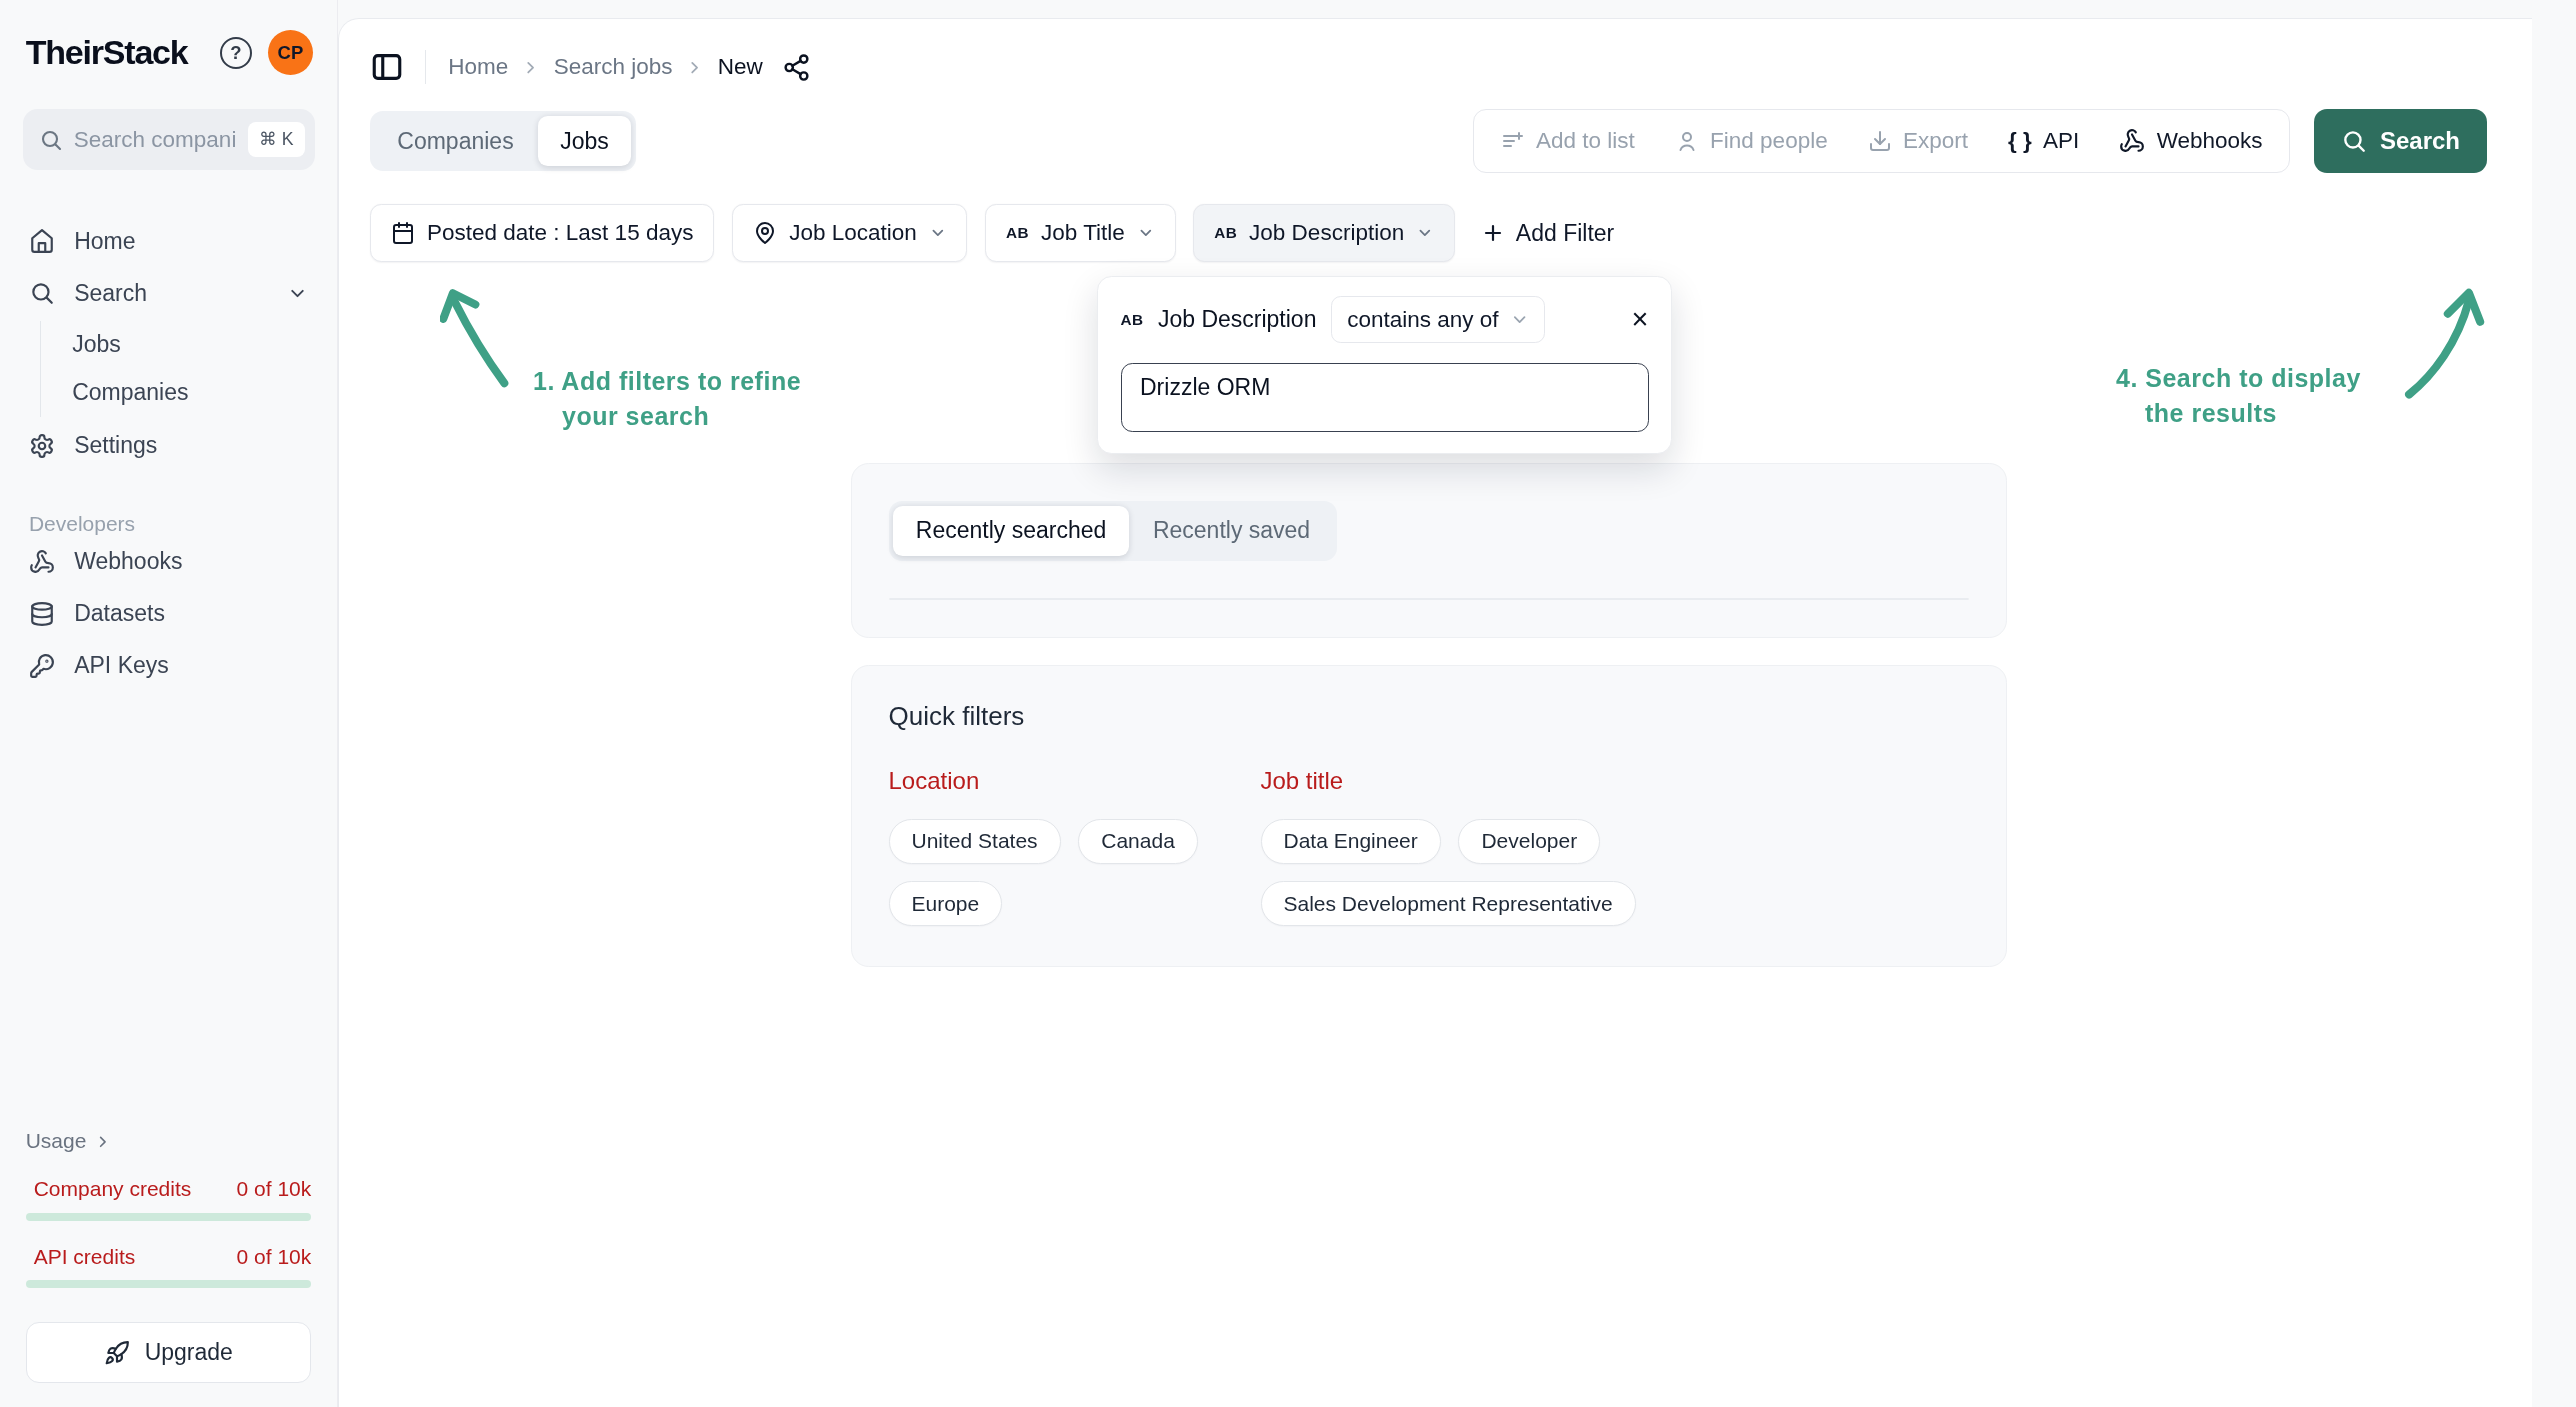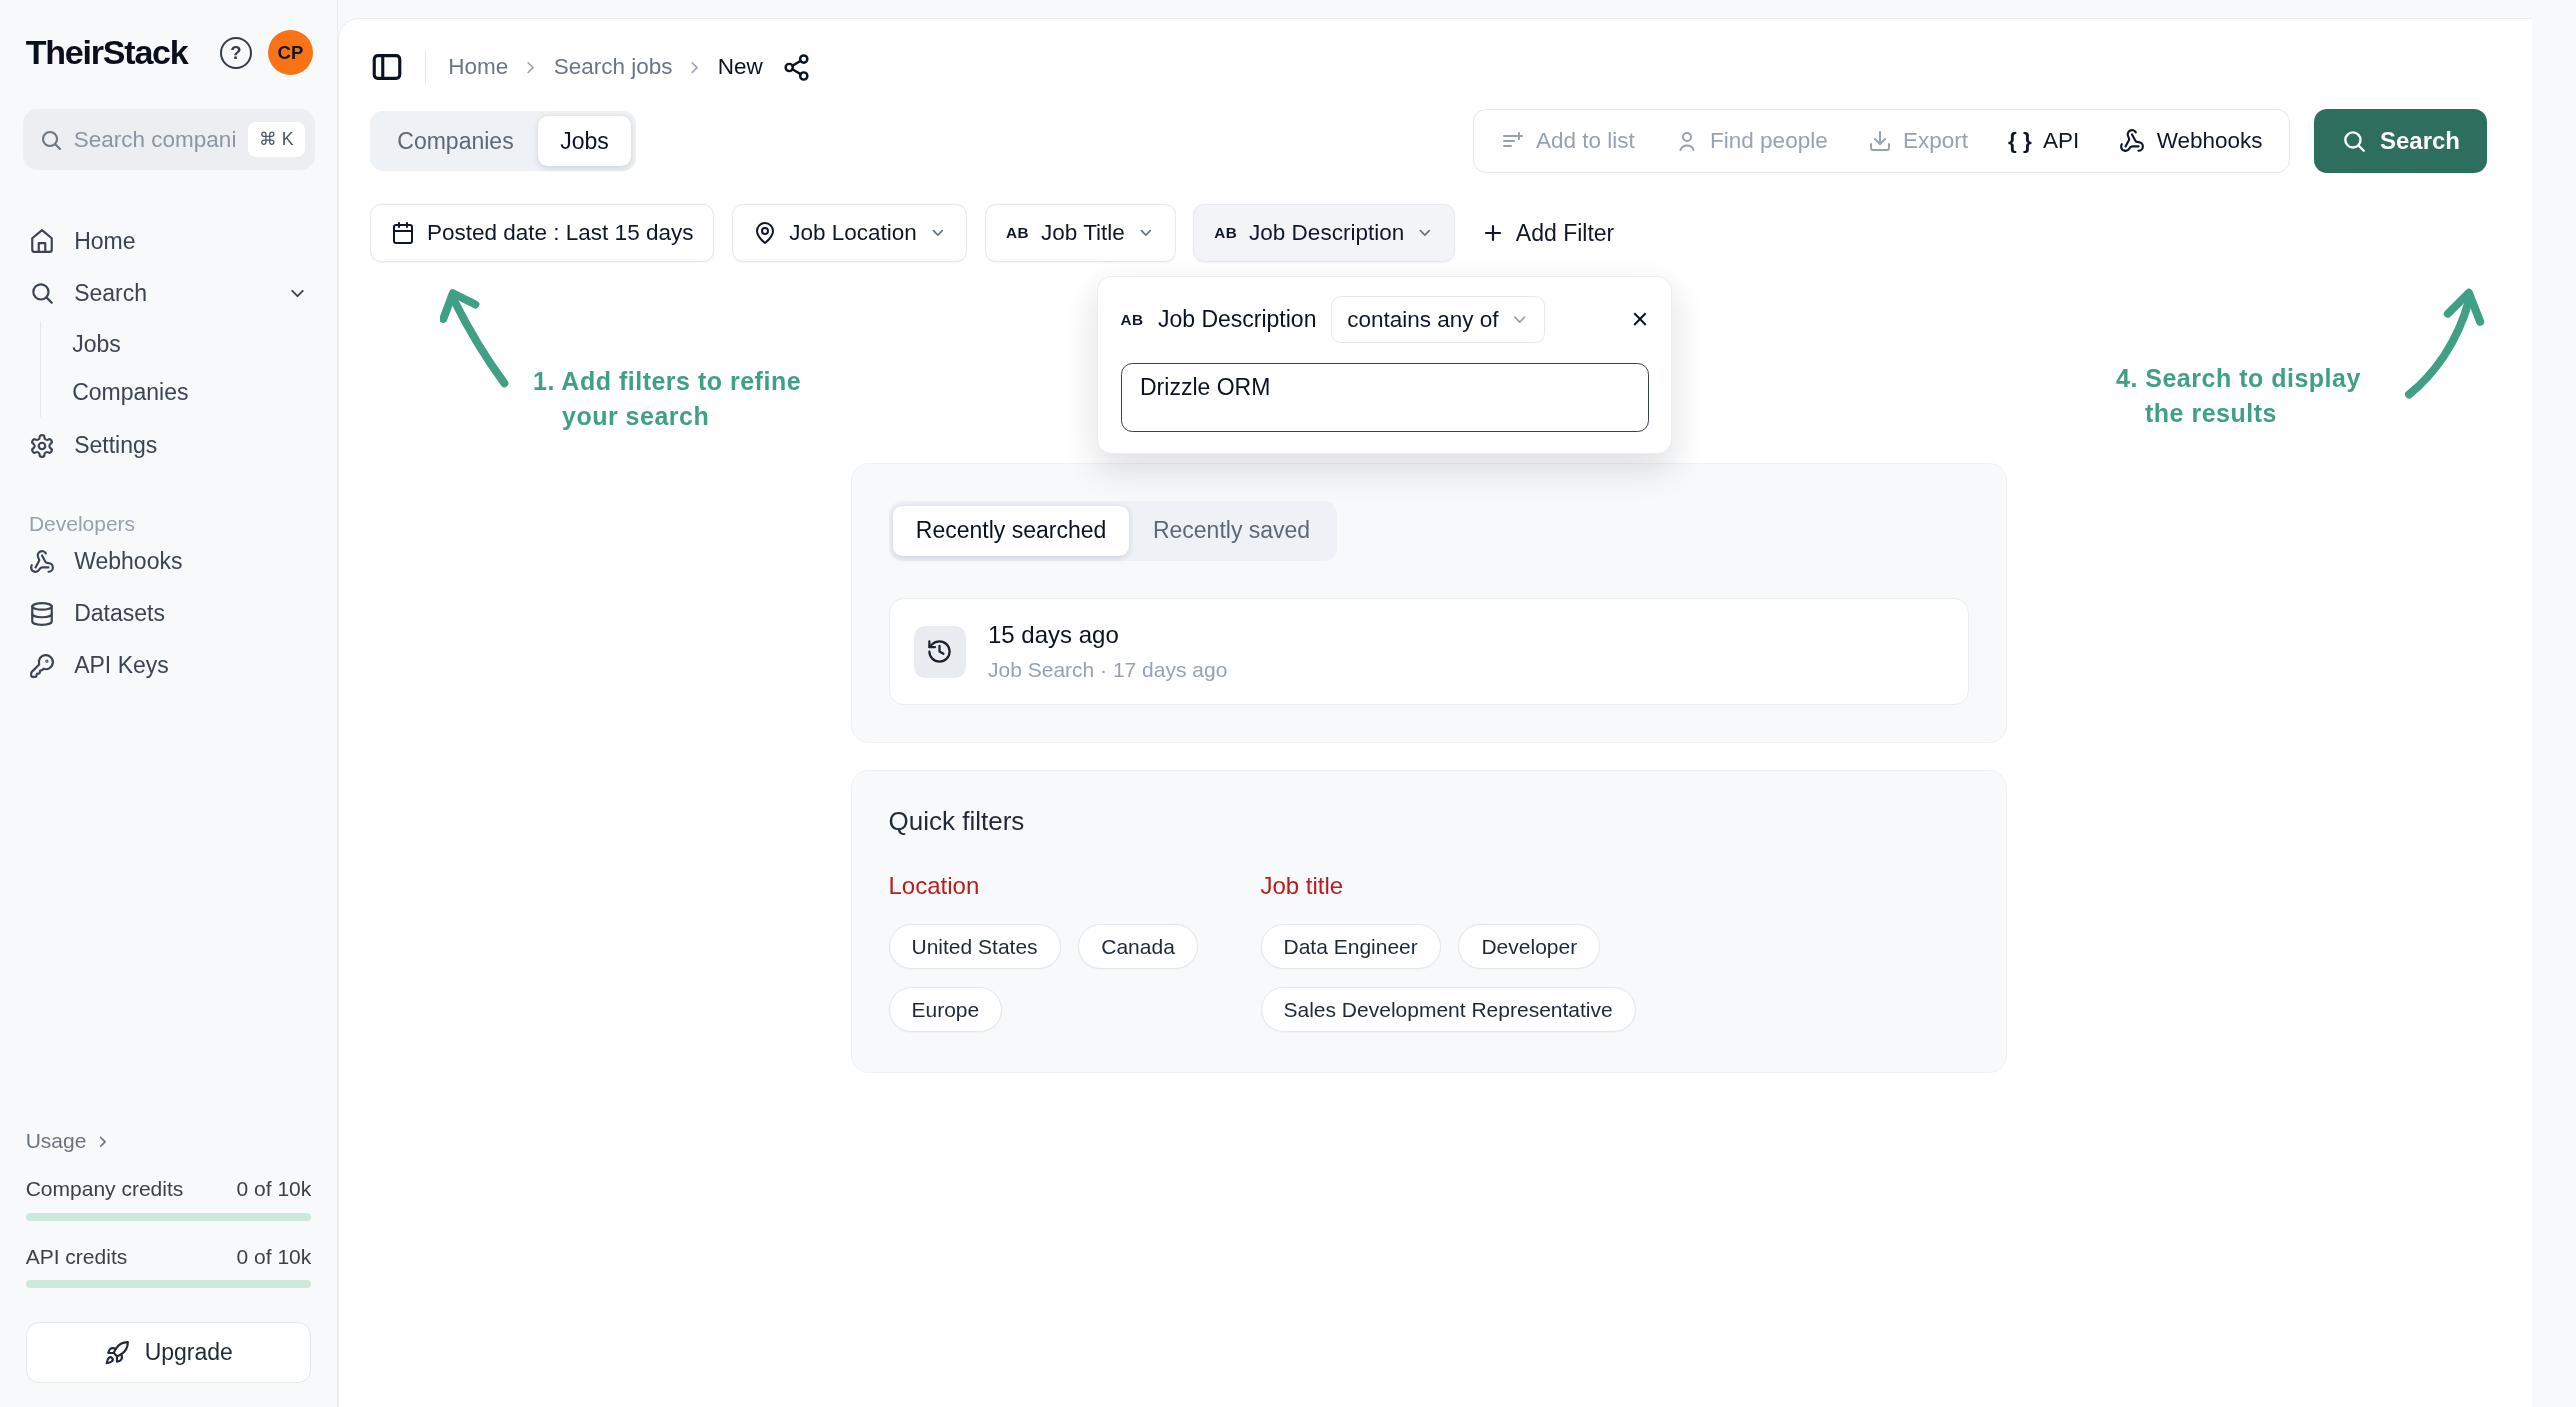--- a/index.html
+++ b/index.html
@@ -20,21 +20,21 @@
   .search-input::placeholder { color:#8b95a3; }
   .kbd { background:#fff; border-radius:8px; padding:7.2px 11.3px; font-size:17.7px; color:#4b5563; white-space:nowrap; }
   .nav { margin-top:45px; display:flex; flex-direction:column; }
   .nav-item { display:flex; align-items:center; gap:19.3px; height:52px; font-size:23px; color:#3b4453; padding:0 6.4px; border-radius:9.7px; cursor:pointer; }
   .nav-item .chev { margin-left:auto; }
   .sub-group { margin:1.6px 0 3.2px 17.7px; border-left:1.6px solid #e3e7eb; padding-left:31px; display:flex; flex-direction:column; }
   .sub-item { height:48px; display:flex; align-items:center; font-size:23px; color:#3b4453; cursor:pointer; }
   .dev-label { margin-top:40px; font-size:21px; color:#97a1ad; padding-left:6.4px; }
   .usage-block { margin-top:auto; padding:0 3.2px; }
   .usage-header { display:flex; align-items:center; gap:8px; font-size:21px; color:#6a7380; cursor:pointer; }
-  .credit-row { margin-top:24px; display:flex; justify-content:space-between; align-items:baseline; font-size:21px; color:#404040; }
+  .credit-row { margin-top:24px; display:flex; justify-content:space-between; align-items:baseline; font-size:21px; color:#b91c1c;margin-left:8px; }
   .credit-row:first-of-type { margin-top:22.5px; }
   .bar { height:8px; background:#cde9db; border-radius:4.8px; margin-top:11.3px; }
   .upgrade-btn { margin-top:34px; height:61px; background:#fff; border:0.8px solid #e4e7ec; border-radius:13px; display:flex; align-items:center; justify-content:center; gap:14.5px; font-size:23px; font-weight:500; color:#1f2937; cursor:pointer; }
 
   
   .main-col { flex:1; padding-top:17.7px; min-width:0; }
   .main-panel { background:#fff; border:0.8px solid #e9ebef; border-right:none; border-bottom:none; border-top-left-radius:21px; height:100%; padding:0 45px 0 31px; position:relative; }
   .crumb-row { display:flex; align-items:center; padding-top:21px; height:76px; }
   .vdiv { width:0.8px; height:34px; background:#e5e8ec; margin:0 22.5px 0 21px; }
   .crumb { font-size:22.5px; color:#6b7685; cursor:pointer; }
@@ -379,35 +379,20 @@
         </button>
       </div>
 
       <div class="cards">
         <div class="card card-recent">
           <div class="tabs" style="display:inline-flex;">
             <div class="tab active">Recently searched</div>
             <div class="tab">Recently saved</div>
           </div>
           <div class="list">
-            <div class="list-item">
-              <div class="icon-tile">
-                <span>
-                    <svg width="27" height="27" viewBox="0 0 24 24" fill="none" stroke="#1c2330" stroke-width="2" stroke-linecap="round" stroke-linejoin="round">
-                      <path d="M3 12a9 9 0 1 0 9-9 9.75 9.75 0 0 0-6.74 2.74L3 8"></path>
-                      <path d="M3 3v5h5"></path>
-                      <path d="M12 7v5l3.5 2"></path>
-                    </svg>
-                  </span>
-              </div>
-              <div>
-                <div class="li-title">15 days ago</div>
-                <div class="li-sub">Job Search · 17 days ago</div>
-              </div>
-            </div>
           </div>
         </div>
 
         <div class="card card-quick">
           <div class="qf-title">Quick filters</div>
           <div class="qf-groups">
             <div class="qf-group-location">
               <div class="qf-label">Location</div>
               <div class="chips">
                 <div class="chip">United States</div>

